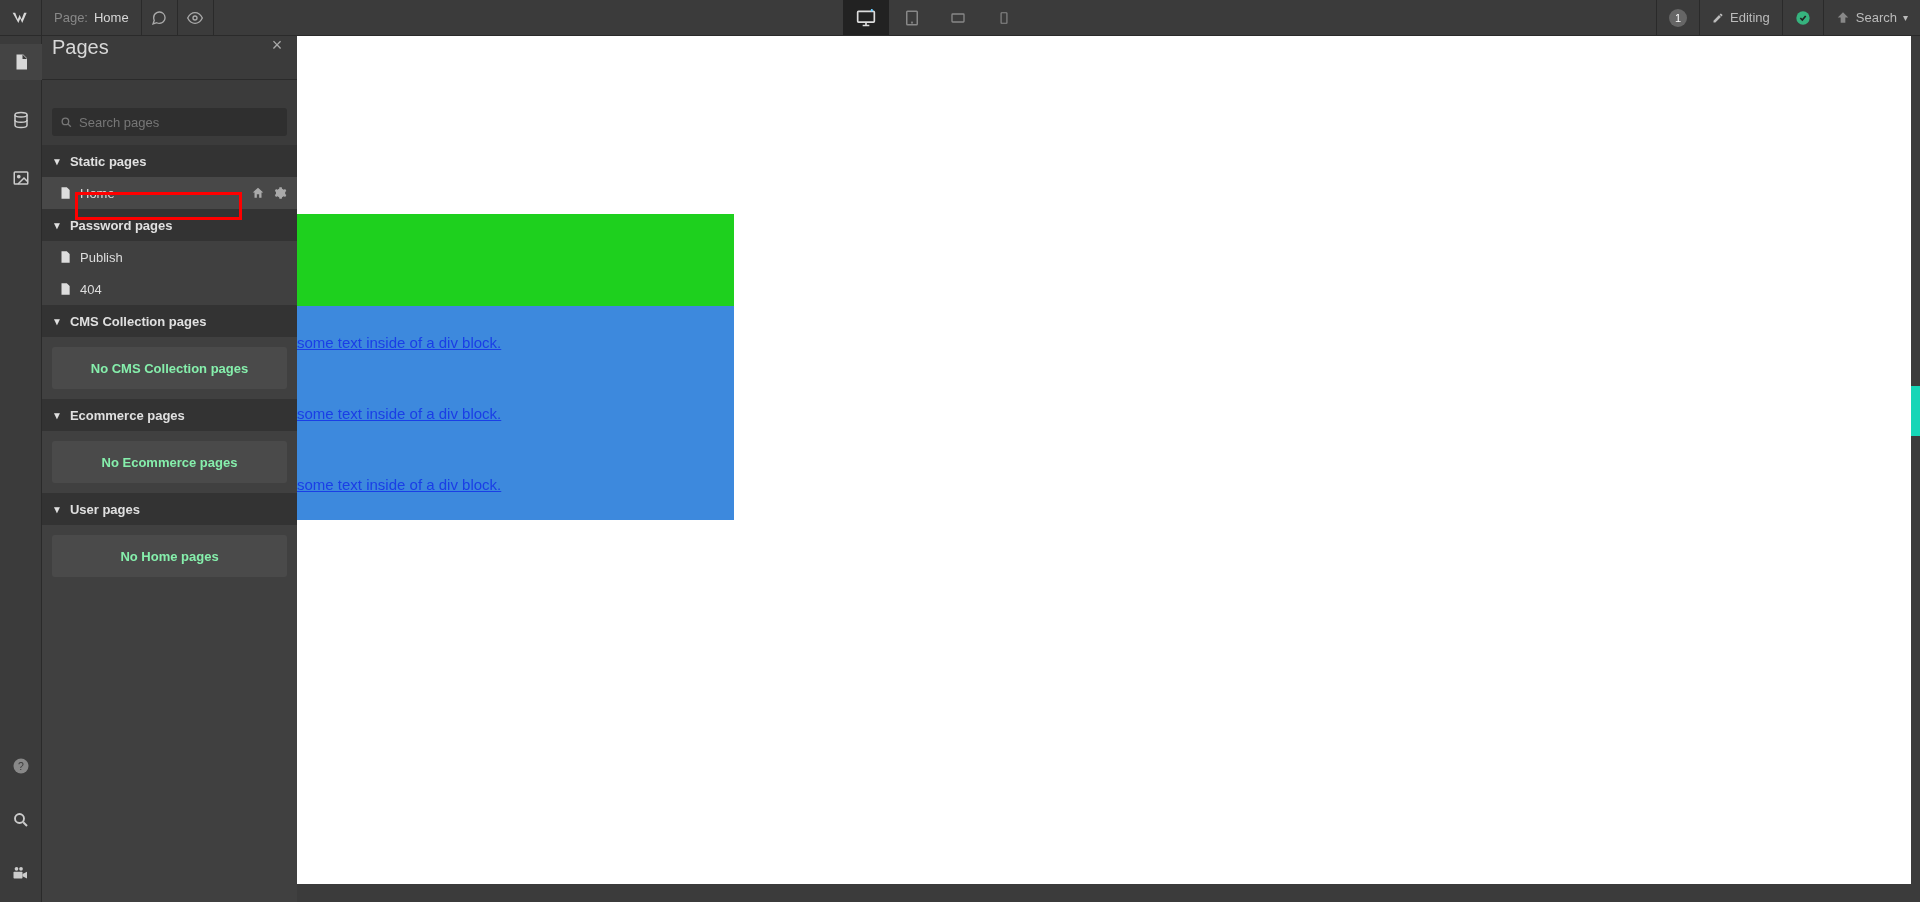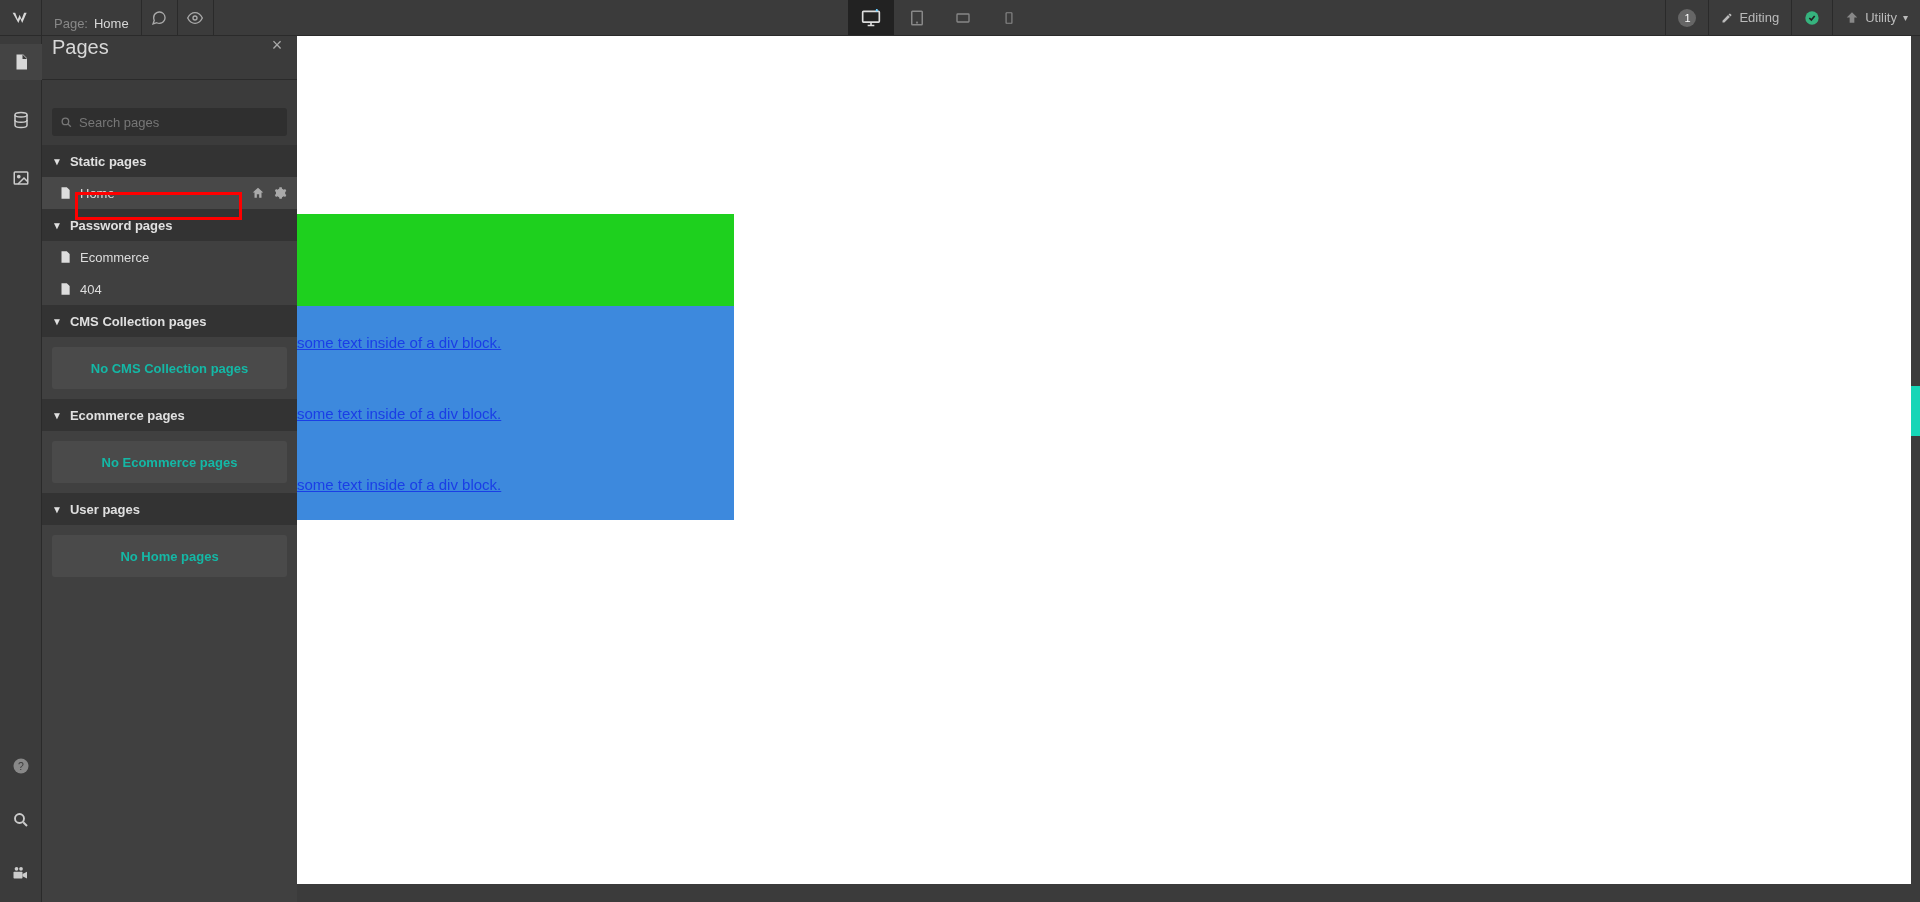--- a/index.html
+++ b/index.html
@@ -22,20 +22,21 @@
   .topbar .logo {
     width: 42px;
     display: flex;
     align-items: center;
     justify-content: center;
     border-right: 1px solid #2a2a2a;
   }
   .topbar .page-indicator {
     padding: 16px 12px;
     display: flex;
+    align-items: center;
     gap: 6px;
     border-right: 1px solid #2a2a2a;
   }
   .topbar .page-indicator .label { color: #888; }
   .topbar .page-indicator .value { color: #d8d8d8; }
   .topbar .iconbtn {
     width: 36px;
     display: flex;
     align-items: center;
     justify-content: center;
@@ -208,21 +209,21 @@
     z-index: 50;
   }
   .empty-box {
     margin: 10px;
     background: #4a4a4a;
     border-radius: 3px;
     height: 42px;
     display: flex;
     align-items: center;
     justify-content: center;
-    color: #14b8a6;
+    color: #86efac;
     font-weight: bold;
     font-size: 13px;
   }
 
   .canvas {
     flex: 1;
     background: #fff;
     position: relative;
     overflow: auto;
   }
@@ -343,21 +344,21 @@
     <div class="item">
       <svg width="16" height="16" viewBox="0 0 24 24">
           <circle cx="12" cy="12" r="10" fill="#36b37e"></circle>
           <path d="M8 12l3 3 5-6" stroke="#222" stroke-width="2.5" fill="none"></path>
         </svg>
     </div>
     <div class="item publish">
       <svg width="14" height="14" viewBox="0 0 24 24" fill="#888">
           <path d="M12 2l9 9h-5v9h-8v-9H3z"></path>
         </svg>
-      <span>Utility</span>
+      <span>Search</span>
       <span style="font-size:10px;">▾</span>
     </div>
   </div>
 </div>
 
 <div class="main">
   <div class="left-rail">
     <div class="rail-icon active">
       <svg width="18" height="18" viewBox="0 0 24 24" fill="#d8d8d8">
           <path d="M6 2h9l5 5v15H6z"></path>
@@ -437,21 +438,21 @@
     </div>
 
     <div class="section-header">
       <span class="caret">▼</span>
       <span>Password pages</span>
     </div>
     <div class="page-item">
       <svg class="picon" width="14" height="14" viewBox="0 0 24 24" fill="#ddd">
           <path d="M6 2h9l5 5v15H6z"></path>
         </svg>
-      <span class="label">Ecommerce</span>
+      <span class="label">Publish</span>
     </div>
     <div class="page-item">
       <svg class="picon" width="14" height="14" viewBox="0 0 24 24" fill="#ddd">
           <path d="M6 2h9l5 5v15H6z"></path>
         </svg>
       <span class="label">404</span>
     </div>
 
     <div class="section-header">
       <span class="caret">▼</span>

